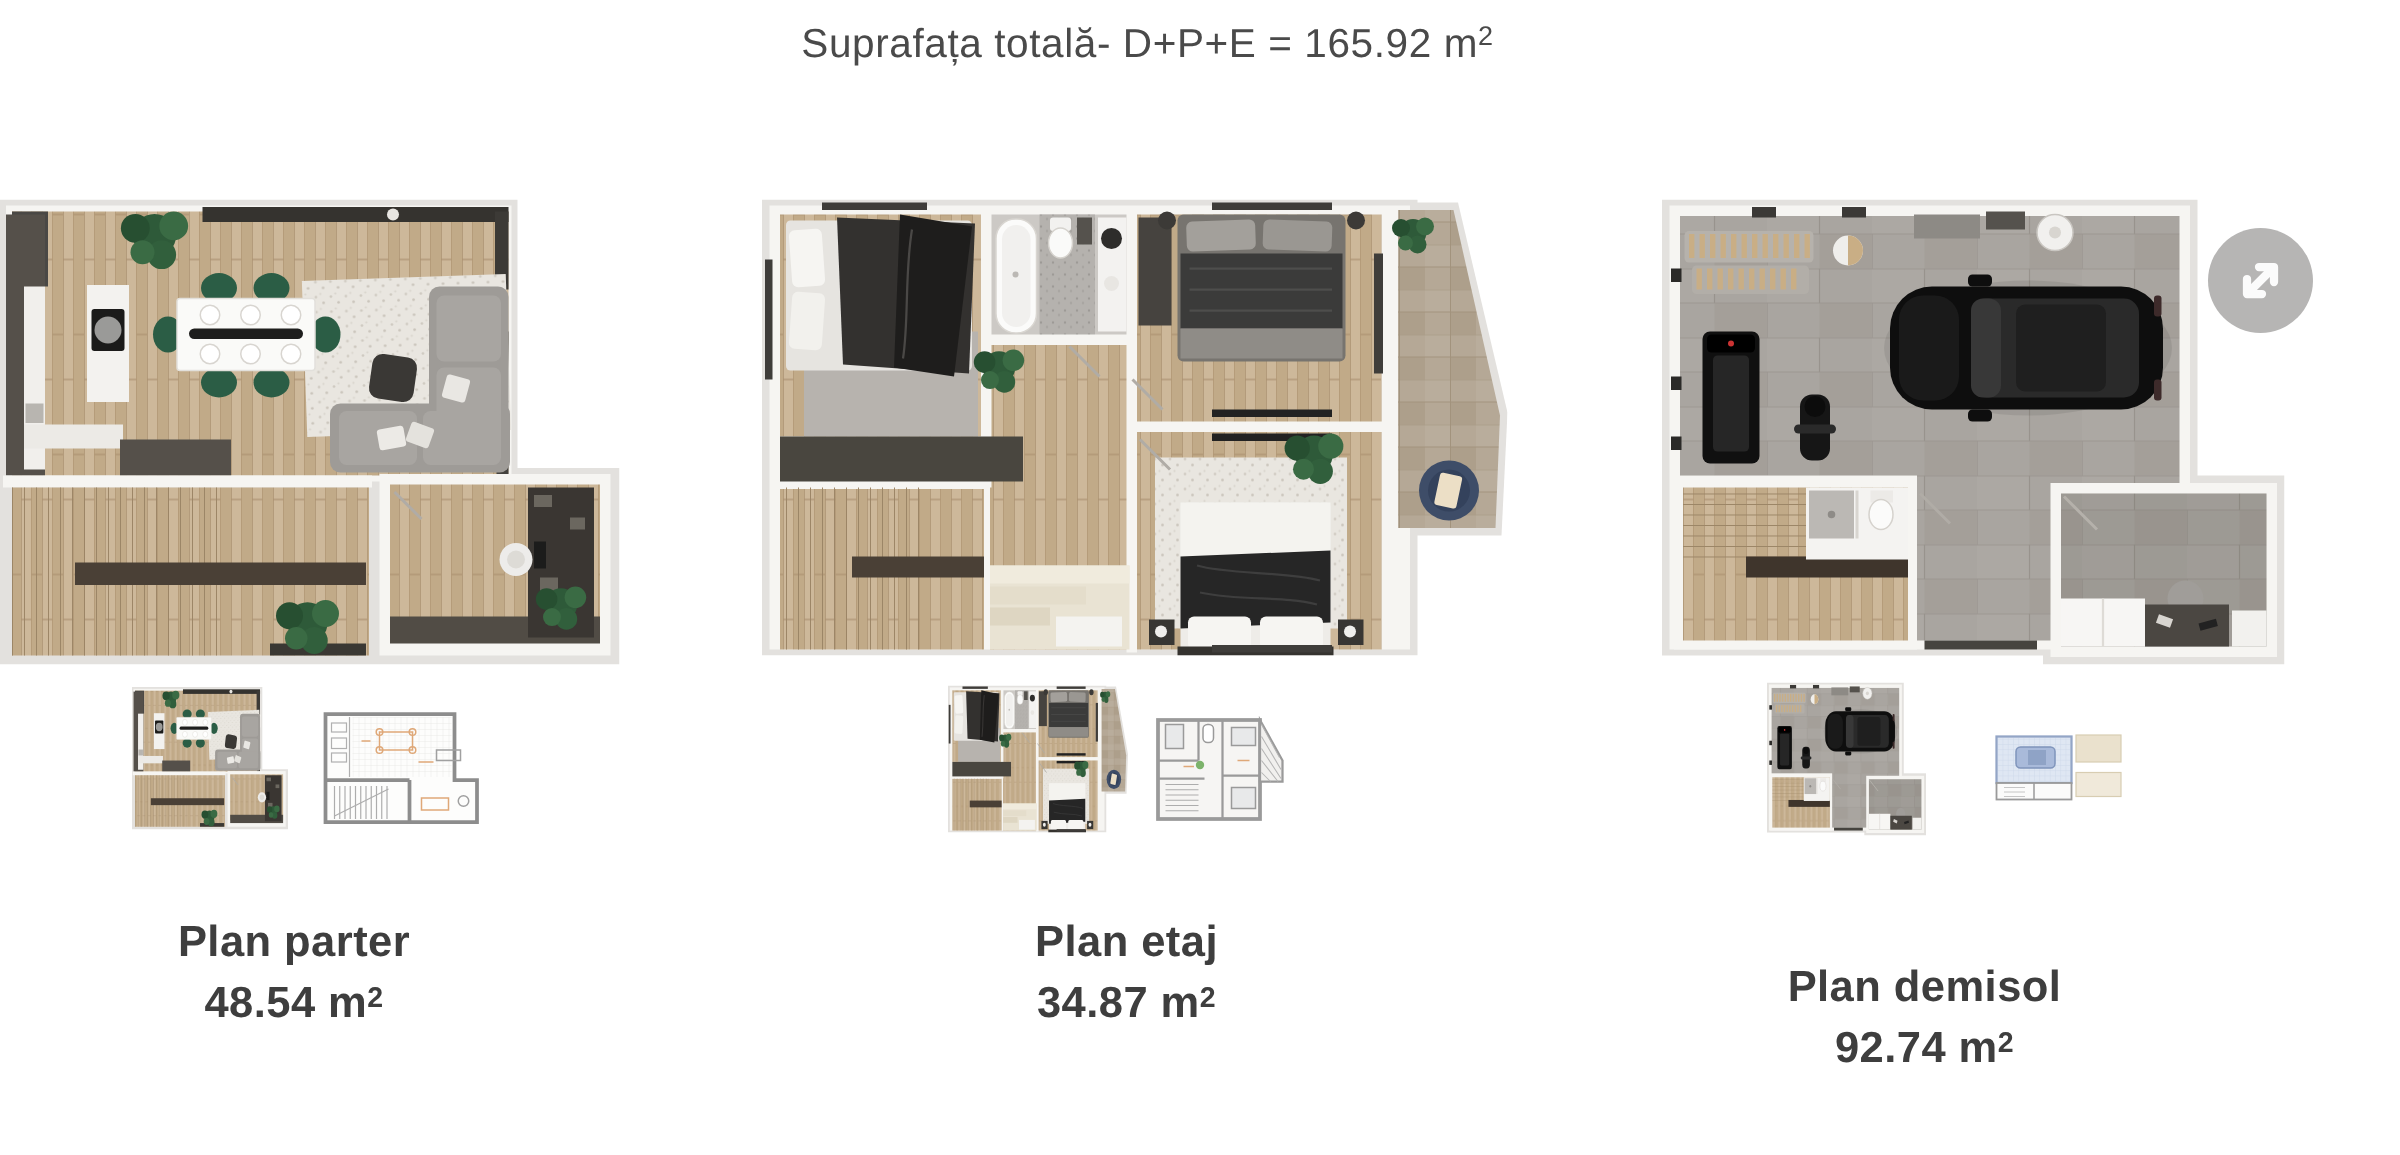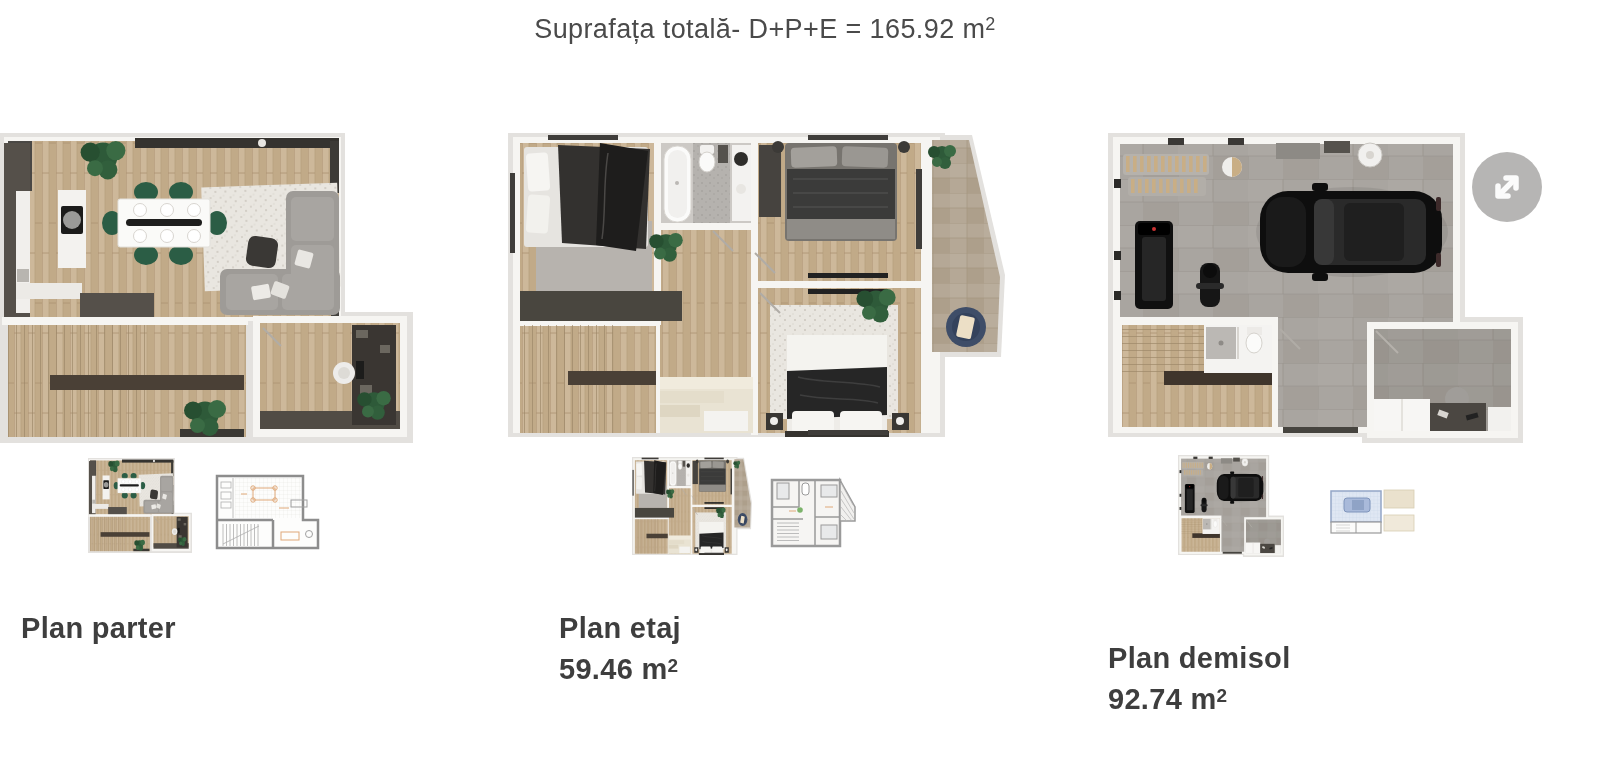--- a/index.html
+++ b/index.html
@@ -3,21 +3,21 @@
 <meta charset="utf-8">
 <style>
   html,body{margin:0;padding:0;background:#fff;}
   .page{position:relative;width:1600px;height:770px;background:#fff;overflow:hidden;
         font-family:"Liberation Sans", sans-serif;color:#424242;padding-left:20px;}
   .title{position:absolute;left:465px;top:14px;width:600px;text-align:center;
          font-size:27px;font-weight:500;letter-spacing:.4px;color:#4a4a4a;margin:0;}
   .title sup{font-size:18px;vertical-align:8px;}
   .plan-figure{position:absolute;display:block;}
   .thumb{position:absolute;display:block;cursor:pointer;}
-  .plan-label{position:absolute;width:350px;text-align:left;font-size:29px;font-weight:600;
+  .plan-label{position:absolute;width:350px;text-align:center;font-size:29px;font-weight:600;
               color:#3e3e3e;line-height:37px;letter-spacing:.3px;}
   .plan-label sup{font-size:19px;vertical-align:7px;}
   .expand-btn{position:absolute;left:1472px;top:152px;width:70px;height:70px;border-radius:50%;
               background:#b6b5b4;border:none;padding:0;cursor:pointer;display:block;}
   .defs-holder{position:absolute;width:0;height:0;overflow:hidden;}
 </style>
 </head>
 <body>
 
 <div class="page">
@@ -457,23 +457,24 @@
     <rect x="24" y="11" width="12" height="10" fill="#8fa3c6"></rect>
     <rect x="56" y="1" width="30" height="18" fill="#eae1cd" stroke="#d8cdb2" stroke-width="0.8"></rect>
     <rect x="56" y="26" width="30" height="16" fill="#f0e9da" stroke="#d8cdb2" stroke-width="0.8"></rect>
     <rect x="3" y="33" width="50" height="11" fill="#fbfbfa" stroke="#9a9a9a" stroke-width="1.2"></rect>
     <line x1="28" y1="33" x2="28" y2="44" stroke="#9a9a9a" stroke-width="1"></line>
     <path d="M8,36 H22 M8,39 H22 M8,42 H22" stroke="#c0c0c0" stroke-width="0.6"></path>
   </svg>
 
   <div class="plan-label" style="left:21px;top:610px">
     <div>Plan parter</div>
+    <div><span>48.54 m</span><sup>2</sup></div>
   </div>
-  <div class="plan-label" style="left:559px;top:610px">
+  <div class="plan-label" style="left:576px;top:610px">
     <div>Plan etaj</div>
-    <div><span>59.46 m</span><sup>2</sup></div>
+    <div><span>34.87 m</span><sup>2</sup></div>
   </div>
   <div class="plan-label" style="left:1108px;top:640px">
     <div>Plan demisol</div>
     <div><span>92.74 m</span><sup>2</sup></div>
   </div>
 
 </div>
 
 </body></html>

